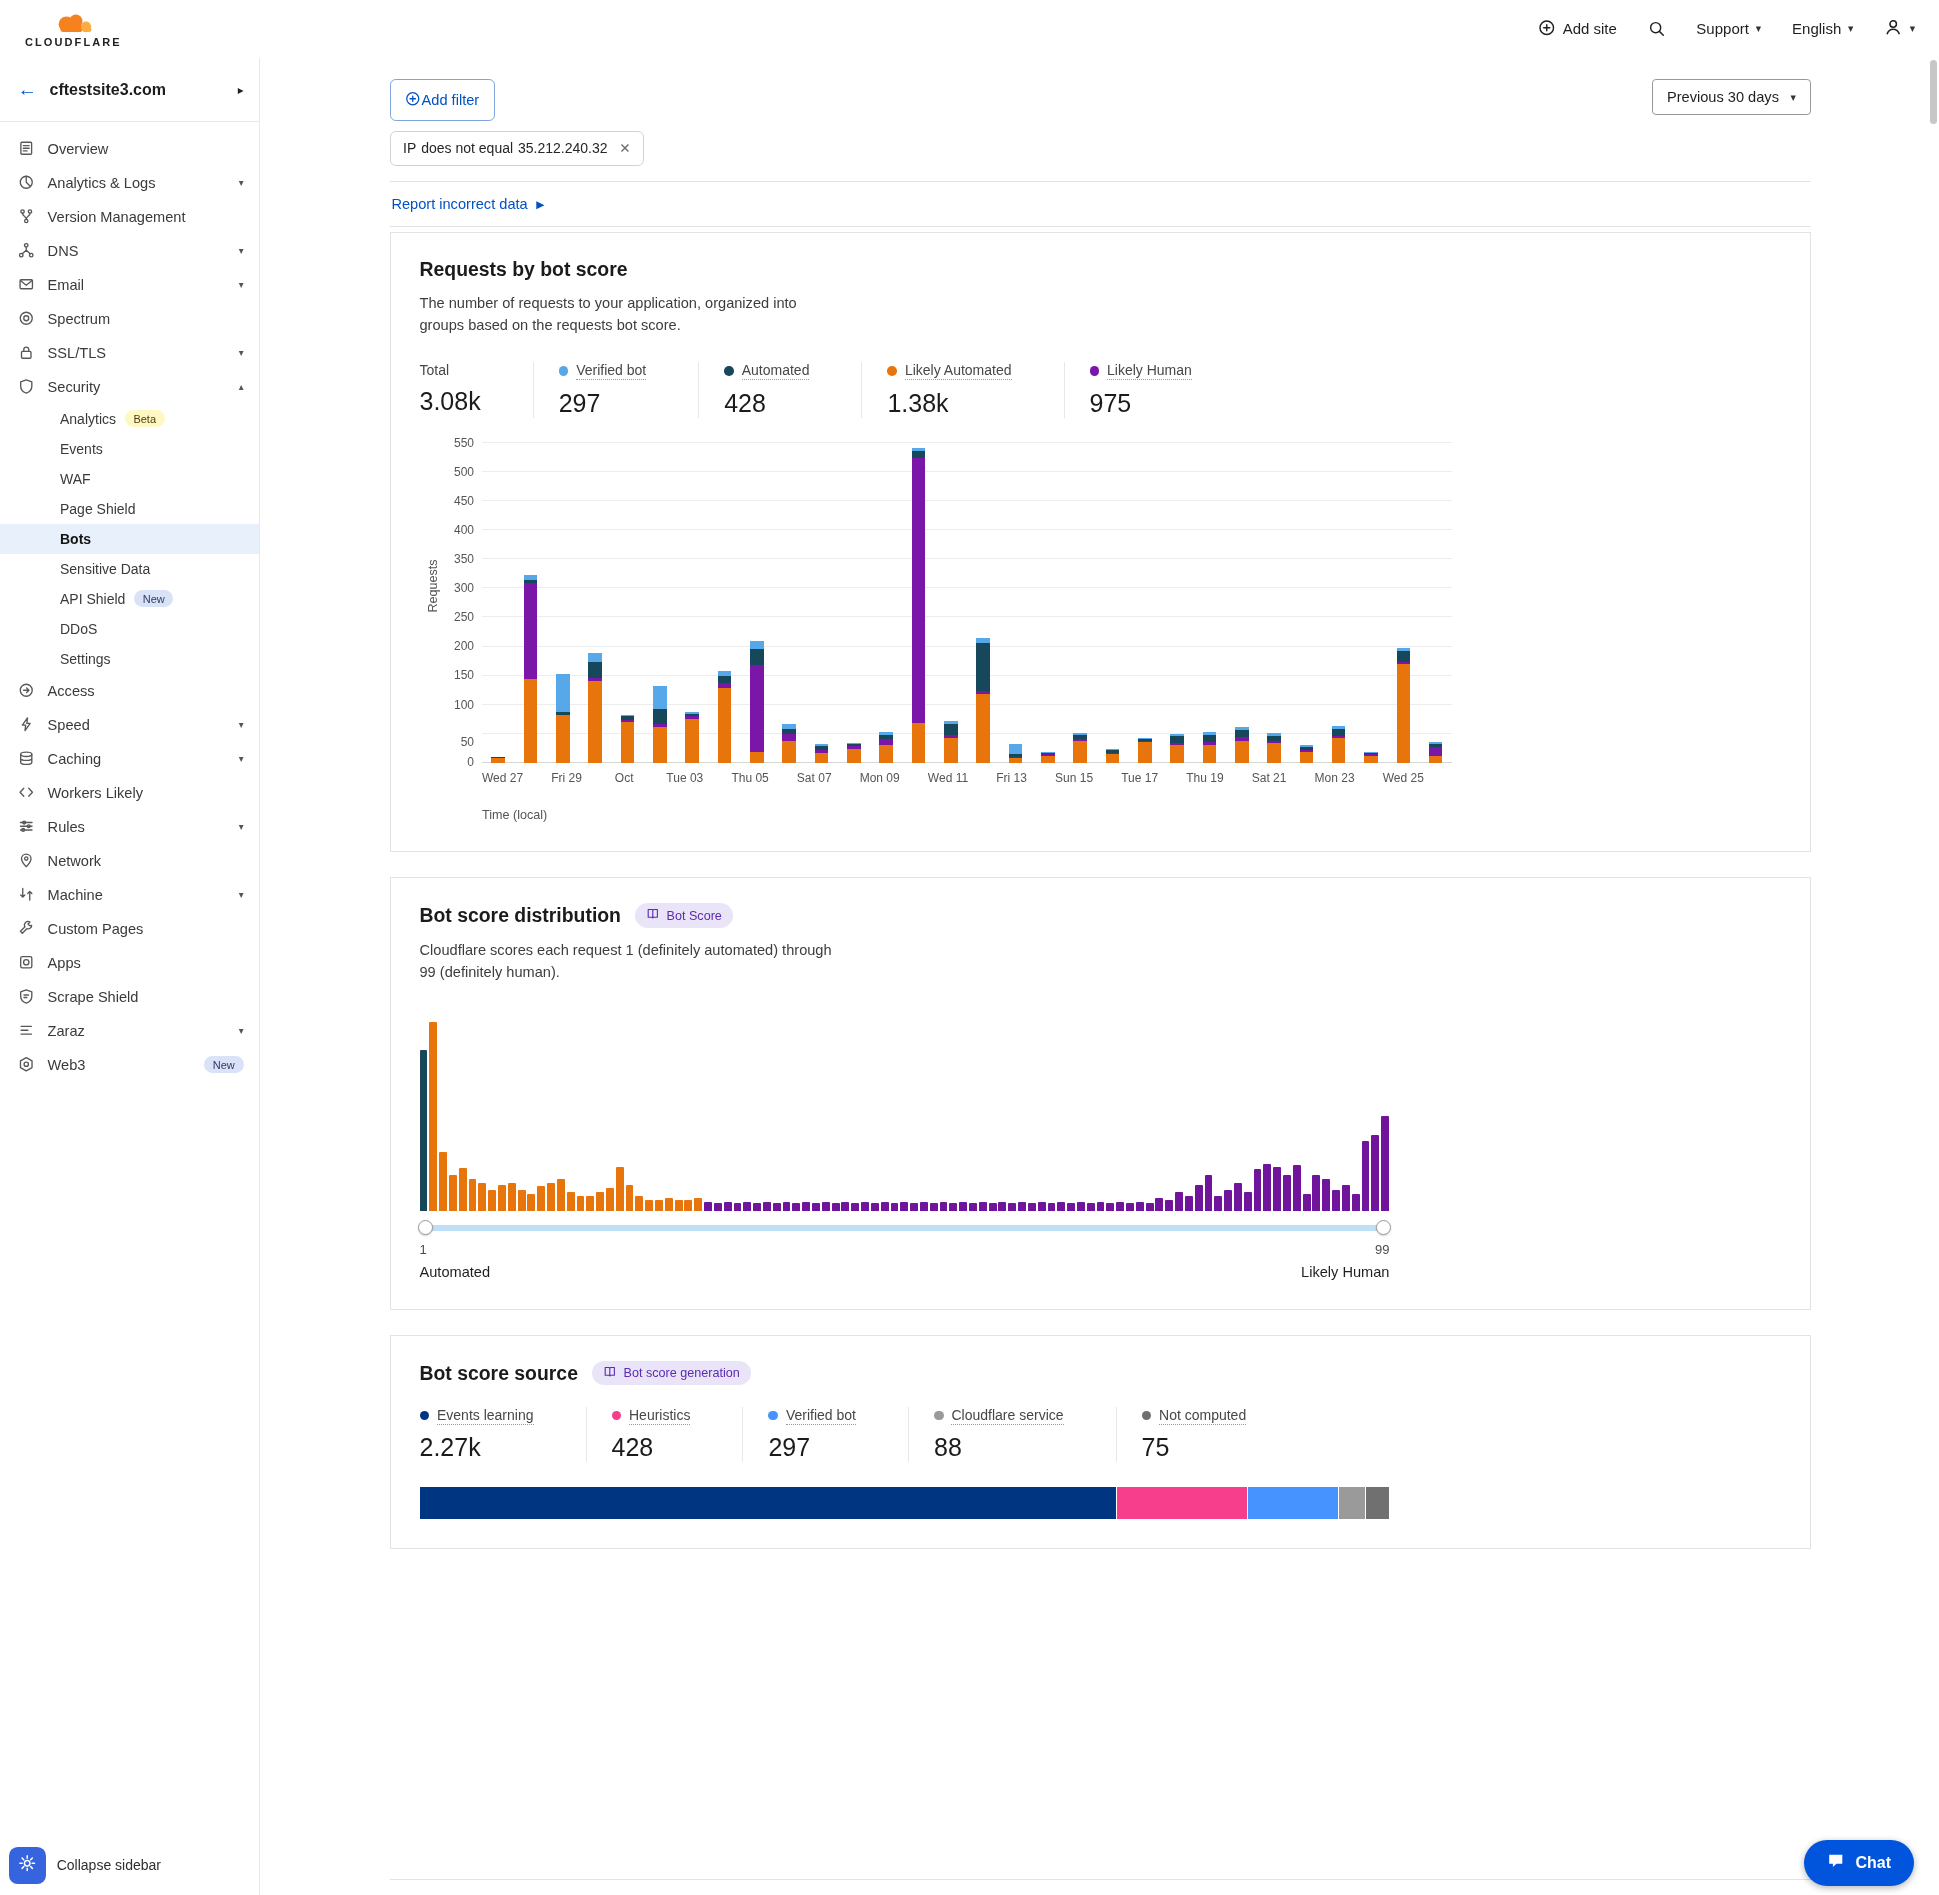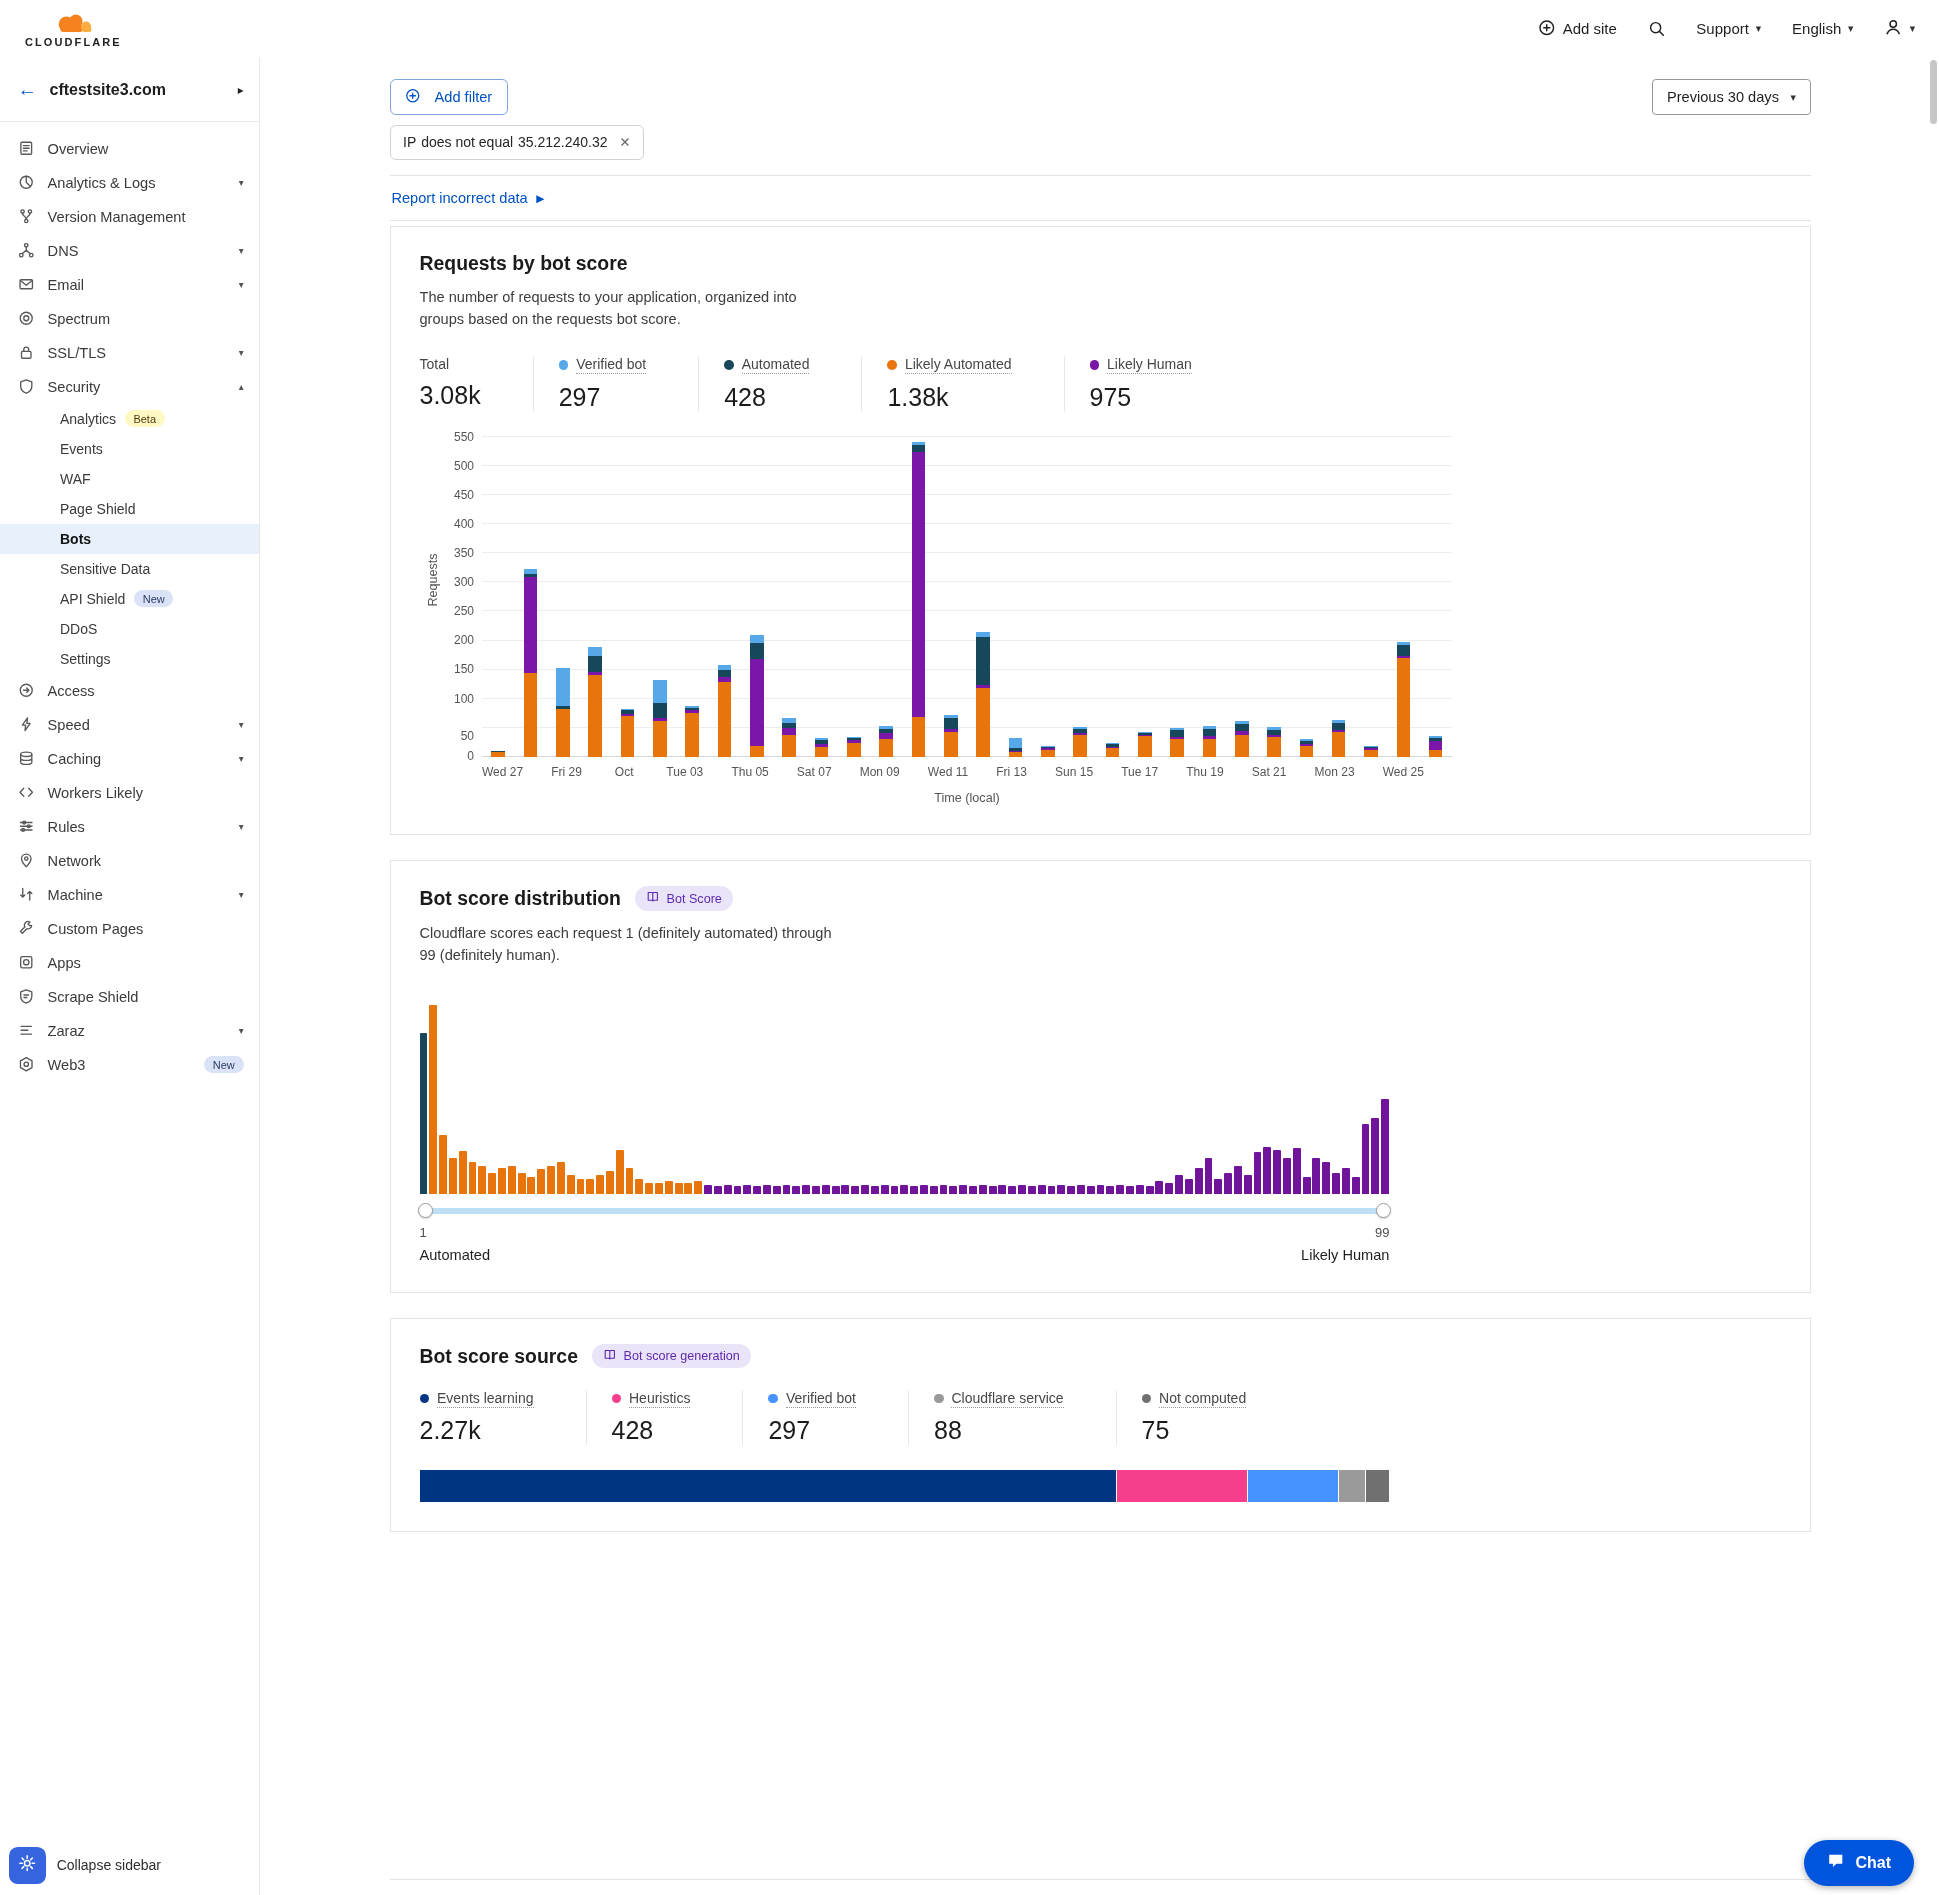--- a/index.html
+++ b/index.html
@@ -34,21 +34,21 @@
   .badge-beta { background:#fef9c3; color:#53380f; }
   .badge-new { background:#d9e2f6; color:#2b3c63; }
   .sidebar-footer { height:60px; display:flex; align-items:center; gap:10.7px; padding:0 9px; }
   .gear-btn { width:37px; height:37px; border-radius:8.7px; background:#3564de; border:none; display:flex; align-items:center; justify-content:center; color:#fff; cursor:pointer; }
   .collapse-label { font-size:14px; color:#2e2e2e; cursor:pointer; }
   
   main { margin-left:260px; padding-top:21.3px; }
   .content { width:1421px; margin:0 auto; position:relative; min-height:1807px; }
   .toolbar-row { display:flex; justify-content:space-between; align-items:flex-start; margin-bottom:15.5px; }
   .toolbar-left { display:flex; flex-direction:column; align-items:flex-start; gap:9.7px; }
-  .add-filter { display:inline-flex; align-items:center; gap:14px; height:36px; padding:0 14.6px; background:#fff; border:1px solid #7fa4de; border-radius:5.8px; color:#0051c3; font-size:14.6px; font-family:inherit; cursor:pointer; }
+  .add-filter { display:inline-flex; align-items:center; gap:1px; height:42px; padding:0 14.6px; background:#fff; border:1px solid #7fa4de; border-radius:5.8px; color:#0051c3; font-size:14.6px; font-family:inherit; cursor:pointer; }
   .filter-chip { display:inline-flex; align-items:center; gap:4.9px; height:35px; padding:0 12.6px; border:1px solid #d2d2d2; border-radius:5.8px; font-size:14px; color:#262626; cursor:pointer; }
   .chip-x { color:#6d6d6d; margin-left:6.8px; font-size:13.6px; cursor:pointer; }
   .date-range { display:flex; align-items:center; gap:11.6px; height:36px; padding:0 13.6px; background:#fff; border:1px solid #989898; border-radius:3.9px; font-size:14.6px; color:#1f1f1f; font-family:inherit; cursor:pointer; }
   .report-bar { border-top:1px solid #e3e3e3; border-bottom:1px solid #e3e3e3; padding:13.6px 1.9px; margin-bottom:4.9px; }
   .report-link { color:#0051c3; font-size:14.6px; display:inline-flex; align-items:center; gap:8.7px; cursor:pointer; text-decoration:none; }
   .tri { font-size:10.7px; }
   .card { border:1px solid #e3e3e3; background:#fff; padding:25px 29px 29px; margin-bottom:25px; }
   .card-head { display:flex; align-items:center; gap:13.6px; margin-bottom:12.6px; }
   .card h2 { font-size:19.4px; margin:0; color:#1b1b1b; font-weight:700; }
   .pill { background:#eae4f9; color:#5c2ab0; font-size:12.6px; padding:3.9px 11.6px; border-radius:12.6px; display:inline-flex; align-items:center; gap:6.8px; cursor:pointer; }
@@ -65,21 +65,21 @@
   .ylabel { position:absolute; left:-13.6px; top:136px; transform:rotate(-90deg); font-size:12.6px; color:#555; }
   .plot { position:relative; width:970px; height:320px; margin-left:45px; }
   .gridline { position:absolute; left:0; right:0; height:1px; background:#ededed; }
   .gridline.zero { background:#d7d7d7; }
   .ytick { position:absolute; left:-47px; width:39px; text-align:right; font-size:12px; color:#555; }
   .bars { position:absolute; left:0; right:0; top:0; bottom:0; display:flex; }
   .barcell { flex:1; display:flex; justify-content:center; align-items:flex-end; height:100%; }
   .bar { width:13.6px; display:flex; flex-direction:column-reverse; }
   .xlabels { display:flex; width:970px; margin-left:45px; margin-top:8.7px; }
   .xcell { flex:1; text-align:center; font-size:12px; color:#555; white-space:nowrap; overflow:visible; }
-  .xaxis-title { width:970px; margin:12px 0 0 45px; text-align:center; font-size:12.6px; color:#555; }
+  .xaxis-title { width:970px; margin:23px 0 0 45px; font-size:12.6px; color:#555; }
   
   .hist { width:970px; display:flex; align-items:flex-end; gap:1.9px; height:202px; margin-top:3.9px; }
   .hbar { flex:1; border-radius:1px 1px 0 0; }
   .slider { position:relative; width:970px; height:17.5px; margin-top:7.8px; }
   .slider-track { position:absolute; left:0; right:0; top:5.8px; height:6.8px; background:#bedff5; border-radius:3.9px; }
   .handle { position:absolute; width:15.5px; height:15.5px; border-radius:50%; background:#fff; border:1px solid #9b9b9b; top:1px; box-shadow:0 1px 1.9px rgba(0,0,0,.18); cursor:pointer; }
   .handle.left { left:-1.9px; } .handle.right { right:-1.9px; }
   .slider-ends { display:flex; justify-content:space-between; width:970px; font-size:13px; color:#4d4d4d; margin-top:5.8px; }
   .slider-labels { display:flex; justify-content:space-between; width:970px; font-size:14.6px; color:#1f1f1f; margin-top:6.8px; }
   

